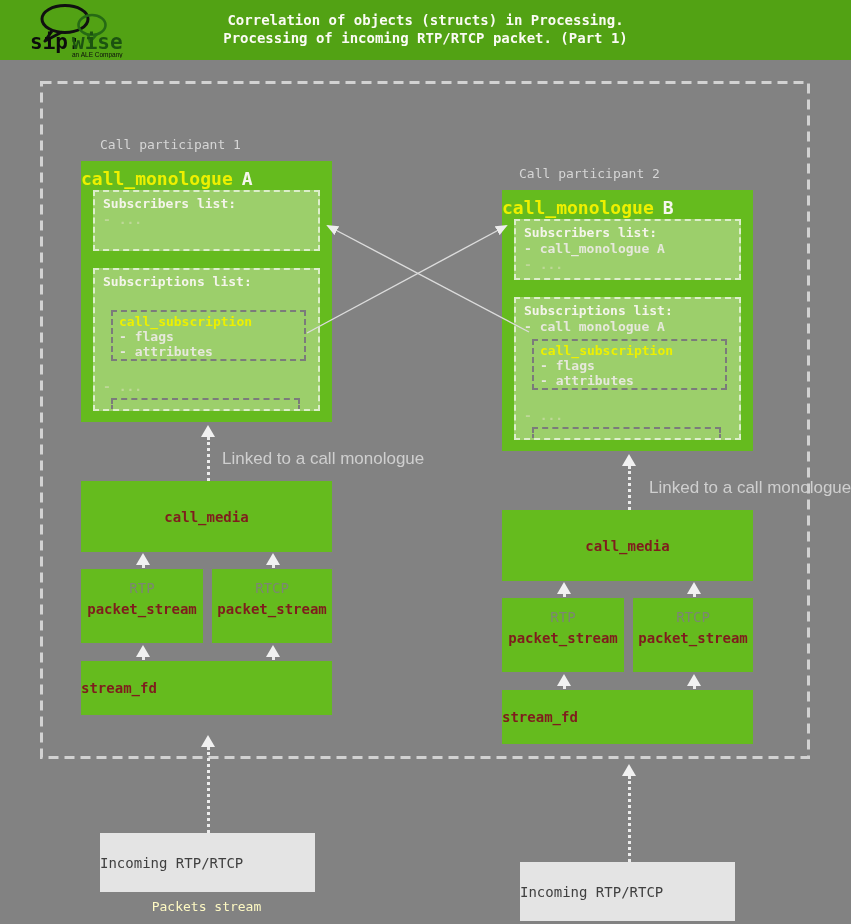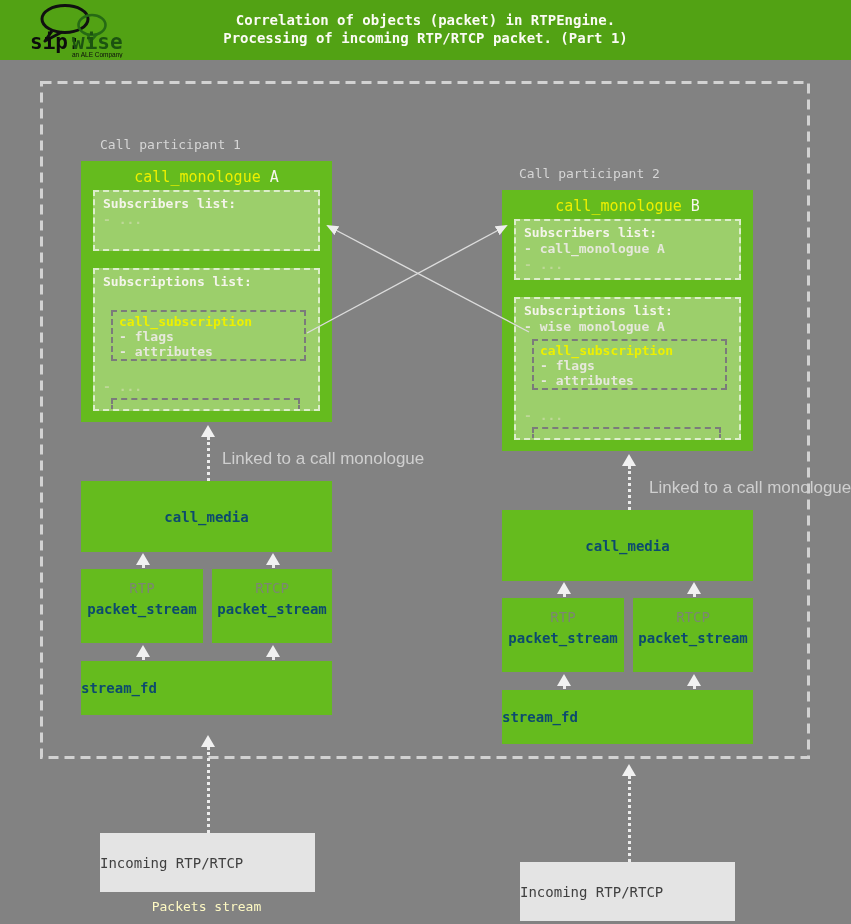--- a/index.html
+++ b/index.html
@@ -20,43 +20,43 @@
   .column { position:absolute; top:0; width:251px; height:924px; }
   #col-a { left:81px; }
   #col-b { left:502px;margin-top:29px; }
 
   .participant-label { position:absolute; top:137px; color:#d6d6d6; font-size:13px; }
   #col-a .participant-label { left:19px; }
   #col-b .participant-label { left:17px; }
 
   .green-box { position:absolute; background:#65bb1e; }
   .monologue { left:0; top:161px; width:251px; height:261px; }
-  .mono-title { position:absolute; left:0; top:7px; width:100%; text-align:center;
-                font-size:15px; font-weight:normal; color:#f6f6ee; }
+  .mono-title { position:absolute; left:0; top:7px; width:100%; 
+                font-size:18px; font-weight:bold; color:#f6f6ee; }
   .mono-title .yellow { color:#edf000; }
   .mono-title .letter { margin-left:9px; }
 
   .list-box { position:absolute; background:#9ccf6b; border:2px dashed rgba(255,255,255,0.65);
               color:#e6e8dc; font-size:13px; font-weight:bold; line-height:16px;
               padding:4px 8px; overflow:hidden; }
   .subscribers { left:12px; top:29px; width:227px; height:61px; }
   .subscriptions { left:12px; top:107px; width:227px; height:143px; }
   .list-title { color:#f4f4ea; }
   .list-more { color:#bed898; }
   .sub-struct { position:absolute; left:16px; top:40px; width:195px; height:51px;
                 border:2px dashed #7b7b7b; padding:2px 6px; font-size:13px;
                 font-weight:bold; line-height:15px; color:#e6e8dc; }
   .sub-struct .struct-title { color:#edf000; }
   .subs-more { position:absolute; left:8px; top:109px; }
   .partial-struct { position:absolute; left:16px; top:128px; width:189px; height:20px;
                     border:2px dashed #7b7b7b; }
 
   .call-media { left:0; top:481px; width:251px; height:71px; display:flex;
                 align-items:center; justify-content:center; }
-  .box-label-yellow { color:#0c4a6e; font-size:14px; font-weight:bold; }
+  .box-label-yellow { color:#7f1d1d; font-size:14px; font-weight:bold; }
 
   .packet-stream { top:569px; height:74px; text-align:center; padding-top:9px; }
   .ps-left { left:0; width:122px; }
   .ps-right { left:131px; width:120px; }
   .proto-label { color:#7c8674; font-size:14px; line-height:16px; }
   .ps-name { display:block; margin-top:4px; }
 
   .stream-fd { left:0; top:661px; width:251px; height:54px; display:flex;
                align-items:center; justify-content:flex-start; }
 
@@ -91,21 +91,21 @@
     <svg id="logo" viewBox="0 0 100 56" width="100" height="56">
       <ellipse cx="37" cy="17" rx="23" ry="13.5" fill="none" stroke="#101010" stroke-width="3"></ellipse>
       <path d="M24 29 L17 39 L34 30" fill="none" stroke="#101010" stroke-width="3" stroke-linejoin="round"></path>
       <ellipse cx="64" cy="23" rx="13.5" ry="10" fill="none" stroke="#266a14" stroke-width="2.6"></ellipse>
       <path d="M60 32.5 L62 40 L69 32" fill="none" stroke="#266a14" stroke-width="2.6" stroke-linejoin="round"></path>
       <text x="2" y="47" font-size="21" font-weight="bold" fill="#0c0c0c" font-family="DejaVu Sans Mono, monospace">sip:</text>
       <text x="44" y="47" font-size="21" font-weight="bold" fill="#1c5310" font-family="DejaVu Sans Mono, monospace">wise</text>
       <text x="44" y="55" font-size="6.5" fill="#0c0c0c" font-family="Liberation Sans, sans-serif">an ALE Company</text>
     </svg>
     <div id="title-block">
-      <div>Correlation of objects (packet) in RTPEngine.</div>
+      <div>Correlation of objects (structs) in Processing.</div>
       <div>Processing of incoming RTP/RTCP packet. (Part 1)</div>
     </div>
   </div>
 
   <svg id="container-svg" width="770" height="678">
     <rect x="1.5" y="1.5" width="767" height="675" fill="none" stroke="#d2d2d2" stroke-width="3" stroke-dasharray="10 6"></rect>
   </svg>
 
   <div id="col-a" class="column">
     <div class="participant-label">Call participant 1</div>
@@ -189,21 +189,21 @@
       <div class="mono-title">
         <span class="yellow">call_monologue</span><span class="letter">B</span>
       </div>
       <div class="list-box subscribers">
         <div class="list-title">Subscribers list:</div>
         <div>- call_monologue A</div>
         <div class="list-more">- ...</div>
       </div>
       <div class="list-box subscriptions">
         <div class="list-title">Subscriptions list:</div>
-        <div>- wise monologue A</div>
+        <div>- call monologue A</div>
         <div class="sub-struct">
           <div class="struct-title">call_subscription</div>
           <div>- flags</div>
           <div>- attributes</div>
         </div>
         <div class="list-more subs-more">- ...</div>
         <div class="partial-struct"></div>
       </div>
     </div>
 

